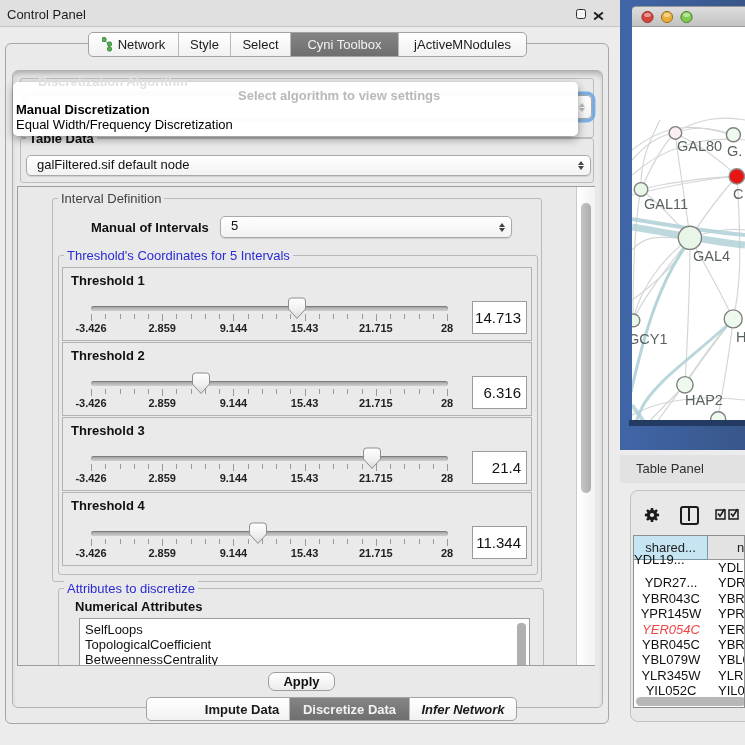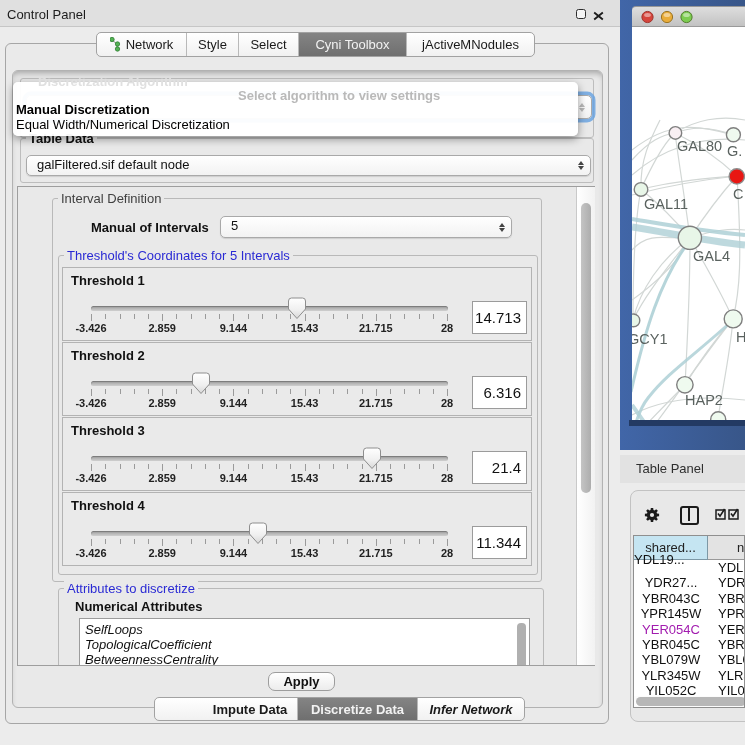--- a/index.html
+++ b/index.html
@@ -9,21 +9,21 @@
 .grp{position:absolute;border:1px solid #bdbdbd;border-radius:3px;}
 .grp>.ttl{position:absolute;top:-8px;left:5px;background:#e9e9e9;padding:0 3px;font-size:13px;line-height:15px;white-space:nowrap;}
 
 .combo{position:absolute;background:linear-gradient(#ffffff,#f2f2f2);border:1px solid #a9a9a9;border-radius:5px;box-shadow:0 1px 1px rgba(0,0,0,0.12);}
 .combo .ar{position:absolute;right:6px;top:0;bottom:0;display:flex;flex-direction:column;justify-content:center;gap:1px;}
 .combo .ar i{display:block;width:0;height:0;border-left:3.5px solid transparent;border-right:3.5px solid transparent;}
 .combo .ar .up{border-bottom:4.5px solid #444;}
 .combo .ar .dn{border-top:4.5px solid #444;}
 .combo .tx{position:absolute;left:10px;top:0;bottom:3px;font-size:13px;color:#111;display:flex;align-items:center;}
 
-.seg{position:absolute;display:flex;background:linear-gradient(#ffffff,#f1f1f1);border:1px solid #a2a2a2;border-radius:5px;overflow:hidden;margin-left:8px;}
+.seg{position:absolute;display:flex;background:linear-gradient(#ffffff,#f1f1f1);border:1px solid #a2a2a2;border-radius:5px;overflow:hidden;}
 .seg .it{font-size:13px;color:#1a1a1a;display:flex;align-items:center;justify-content:center;border-right:1px solid #b9b9b9;box-sizing:border-box;}
 .seg .it:last-child{border-right:none;}
 .seg .sel{background:linear-gradient(#848484,#6f6f6f);color:#f2f2f2;}
 
 .tpan{position:absolute;left:62px;width:470px;height:74px;border:1px solid #b3b3b3;background:#eaeaea;box-sizing:border-box;}
 .tpan .tl{position:absolute;left:8px;top:5px;font-size:13px;font-weight:bold;color:#111;}
 .tpan .track{position:absolute;left:28px;top:38px;width:357px;height:5px;border-radius:3px;background:linear-gradient(#9d9d9d,#cfcfcf);box-shadow:inset 0 1px 1px rgba(0,0,0,0.25);}
 .tpan .vbox{position:absolute;left:409px;top:33px;width:55px;height:33px;background:#fff;border:1px solid #9b9b9b;box-sizing:border-box;font-size:15px;color:#111;text-align:right;line-height:31px;padding-right:5px;}
 .tick{position:absolute;width:1px;background:#9a9a9a;}
 .tlab{position:absolute;top:54px;font-size:11px;font-weight:bold;color:#222;transform:translateX(-50%);}
@@ -280,42 +280,42 @@
           </defs>
           <path d="M4 1 L15 1 A3 3 0 0 1 18 4 L18 12 L9.5 21.5 L1 12 L1 4 A3 3 0 0 1 4 1 Z" fill="url(#tg3)" stroke="#8e8e8e" stroke-width="1"></path>
         </svg>
         <div class="vbox">11.344</div>
       </div>
     </div>
  <div class="grp" style="left:40px;top:401px;width:484px;height:120px;border-color:#b9b9b9;">
    <div class="ttl" style="color:#2a2ad4;">Attributes to discretize</div>
  </div>
  <div class="b13 abs" style="left:49px;top:412px;margin-left:8px;">Numerical Attributes</div>
- <div class="abs" style="left:61px;top:431px;width:451px;height:60px;background:#fff;border:1px solid #9c9c9c;box-sizing:border-box;font-style:italic;">
+ <div class="abs" style="left:61px;top:431px;width:451px;height:60px;background:#fff;border:1px solid #9c9c9c;box-sizing:border-box;">
    <div style="position:absolute;left:5px;top:3px;font-size:13px;color:#111;line-height:15px;">SelfLoops<br>TopologicalCoefficient<br>BetweennessCentrality</div>
    <div style="position:absolute;right:3px;top:4px;width:9px;height:60px;border-radius:4px;background:#b0b0b0;"></div>
  </div>
 </div>
 
 <div class="abs" style="left:576px;top:187px;width:18px;height:478px;background:linear-gradient(90deg,#ffffff,#f2f2f2);border-left:1px solid #c9c9c9;"></div>
 <div class="abs" style="left:580.5px;top:203px;width:10px;height:290px;border-radius:5px;background:linear-gradient(90deg,#c4c4c4,#adadad);"></div>
 
 <div class="abs" style="left:268px;top:672px;width:67px;height:19px;border:1px solid #9d9d9d;border-radius:7px;background:linear-gradient(#ffffff,#ececec);box-sizing:border-box;text-align:center;font-size:13px;font-weight:bold;color:#111;line-height:17px;">Apply</div>
 
 <div class="seg" style="left:146px;top:697px;width:321px;height:22px;padding-left:48px;">
 <div class="it" style="width:95px;font-weight:bold;">Impute Data</div>
 <div class="it sel" style="width:120px;font-weight:bold;">Discretize Data</div>
 <div class="it" style="width:106px;font-weight:bold;font-style:italic;">Infer Network</div>
 </div>
 
 <div class="abs" style="left:13px;top:82px;width:565px;height:54px;background:rgba(255,255,255,0.96);border-radius:5px;box-shadow:0 3px 9px rgba(0,0,0,0.4);z-index:30;"></div>
 <div class="abs" style="left:38px;top:74px;font-size:13px;font-weight:bold;color:#e0e0e0;z-index:31;">Discretization Algorithm</div>
 <div class="abs" style="left:238px;top:88px;font-size:13px;font-weight:bold;color:#b9b9b9;z-index:31;">Select algorithm to view settings</div>
 <div class="abs" style="left:16px;top:102px;font-size:13px;font-weight:bold;color:#000;z-index:31;">Manual Discretization</div>
-<div class="abs" style="left:16px;top:117px;font-size:13px;color:#000;z-index:31;">Equal Width/Numerical Discretization</div>
+<div class="abs" style="left:16px;top:117px;font-size:13px;color:#000;z-index:31;">Equal Width/Frequency Discretization</div>
 
 <div class="abs" style="left:620px;top:0;width:125px;height:450px;background:linear-gradient(90deg,#4166a8,#385689);"></div>
 
 <div class="abs" style="left:632px;top:6px;width:113px;height:21px;background:linear-gradient(#dedede,#c2c2c2);border-top:1px solid #979797;border-bottom:1px solid #9a9a9a;box-sizing:border-box;border-radius:4px 0 0 0;"></div>
 <svg class="abs" style="left:632px;top:6px;z-index:2;" width="113" height="21" viewBox="0 0 113 21">
 <circle cx="15.5" cy="11" r="5.6" fill="#d5453c" stroke="#9f332c" stroke-width="1"></circle>
 <circle cx="35" cy="11" r="5.6" fill="#e9ac39" stroke="#9a7423" stroke-width="1"></circle>
 <circle cx="54.5" cy="11" r="5.6" fill="#7ccc50" stroke="#527d2e" stroke-width="1"></circle>
 <ellipse cx="15.5" cy="9" rx="3.4" ry="2" fill="rgba(255,255,255,0.45)"></ellipse>
 <ellipse cx="35" cy="9" rx="3.4" ry="2" fill="rgba(255,255,255,0.45)"></ellipse>
@@ -396,21 +396,21 @@
 <div style="position:absolute;left:74px;top:0;width:38px;height:24px;background:#e3e3e3;border-bottom:1px solid #999;box-sizing:border-box;font-size:13px;color:#222;line-height:23px;padding-left:29px;">n</div>
 <div id="rows">
       <div style="position:absolute;left:0;top:16px;width:74px;height:15.4px;text-align:left;font-size:13px;color:#111;line-height:15px;">YDL19...</div>
       <div style="position:absolute;left:84px;top:24px;width:40px;height:15.4px;font-size:13px;color:#111;line-height:15px;">YDL1</div>
       <div style="position:absolute;left:0;top:39.4px;width:74px;height:15.4px;text-align:center;font-size:13px;color:#111;line-height:15px;">YDR27...</div>
       <div style="position:absolute;left:84px;top:39.4px;width:40px;height:15.4px;font-size:13px;color:#111;line-height:15px;">YDR2</div>
       <div style="position:absolute;left:0;top:54.8px;width:74px;height:15.4px;text-align:center;font-size:13px;color:#111;line-height:15px;">YBR043C</div>
       <div style="position:absolute;left:84px;top:54.8px;width:40px;height:15.4px;font-size:13px;color:#111;line-height:15px;">YBR0</div>
       <div style="position:absolute;left:0;top:70.2px;width:74px;height:15.4px;text-align:center;font-size:13px;color:#111;line-height:15px;">YPR145W</div>
       <div style="position:absolute;left:84px;top:70.2px;width:40px;height:15.4px;font-size:13px;color:#111;line-height:15px;">YPR1</div>
-      <div style="position:absolute;left:0;top:85.6px;width:74px;height:15.4px;text-align:center;font-size:13px;color:#a21caf;line-height:15px;">YER054C</div>
+      <div style="position:absolute;left:0;top:85.6px;width:74px;height:15.4px;text-align:center;font-size:13px;color:#ef4444;line-height:15px;font-style:italic;">YER054C</div>
       <div style="position:absolute;left:84px;top:85.6px;width:40px;height:15.4px;font-size:13px;color:#111;line-height:15px;">YER0</div>
       <div style="position:absolute;left:0;top:101px;width:74px;height:15.4px;text-align:center;font-size:13px;color:#111;line-height:15px;">YBR045C</div>
       <div style="position:absolute;left:84px;top:101px;width:40px;height:15.4px;font-size:13px;color:#111;line-height:15px;">YBR0</div>
       <div style="position:absolute;left:0;top:116.4px;width:74px;height:15.4px;text-align:center;font-size:13px;color:#111;line-height:15px;">YBL079W</div>
       <div style="position:absolute;left:84px;top:116.4px;width:40px;height:15.4px;font-size:13px;color:#111;line-height:15px;">YBL0</div>
       <div style="position:absolute;left:0;top:131.8px;width:74px;height:15.4px;text-align:center;font-size:13px;color:#111;line-height:15px;">YLR345W</div>
       <div style="position:absolute;left:84px;top:131.8px;width:40px;height:15.4px;font-size:13px;color:#111;line-height:15px;">YLR3</div>
       <div style="position:absolute;left:0;top:147.2px;width:74px;height:15.4px;text-align:center;font-size:13px;color:#111;line-height:15px;">YIL052C</div>
       <div style="position:absolute;left:84px;top:147.2px;width:40px;height:15.4px;font-size:13px;color:#111;line-height:15px;">YIL0</div>
     </div>

